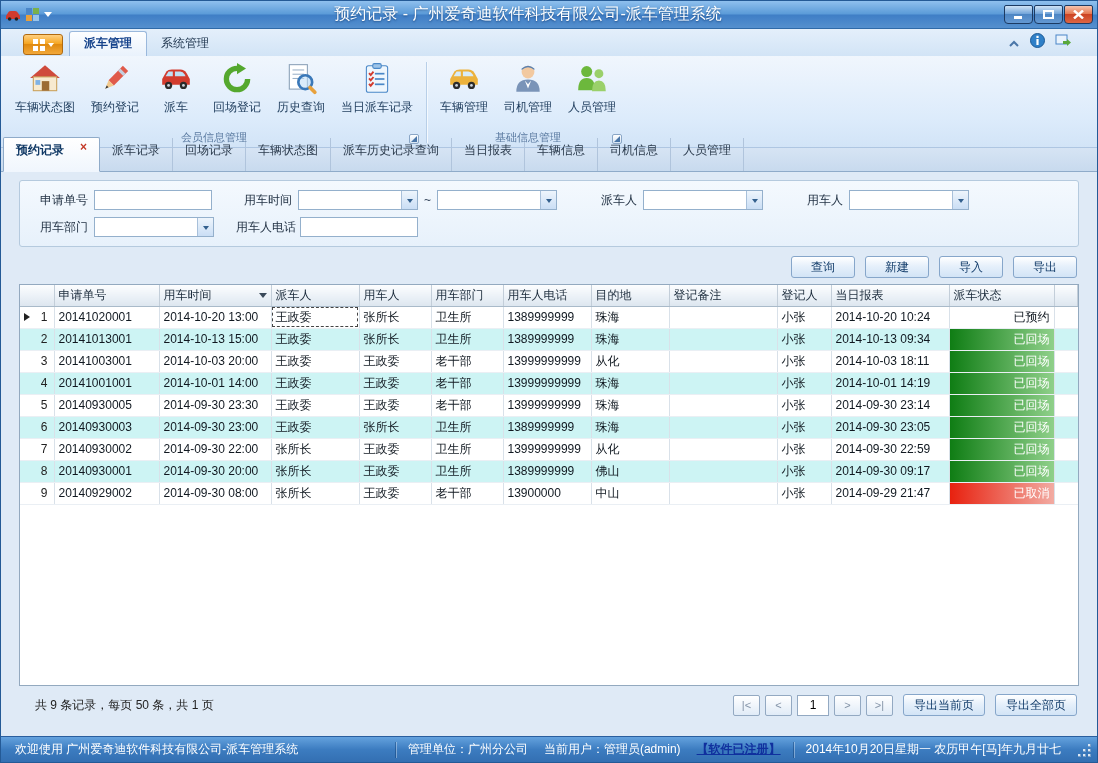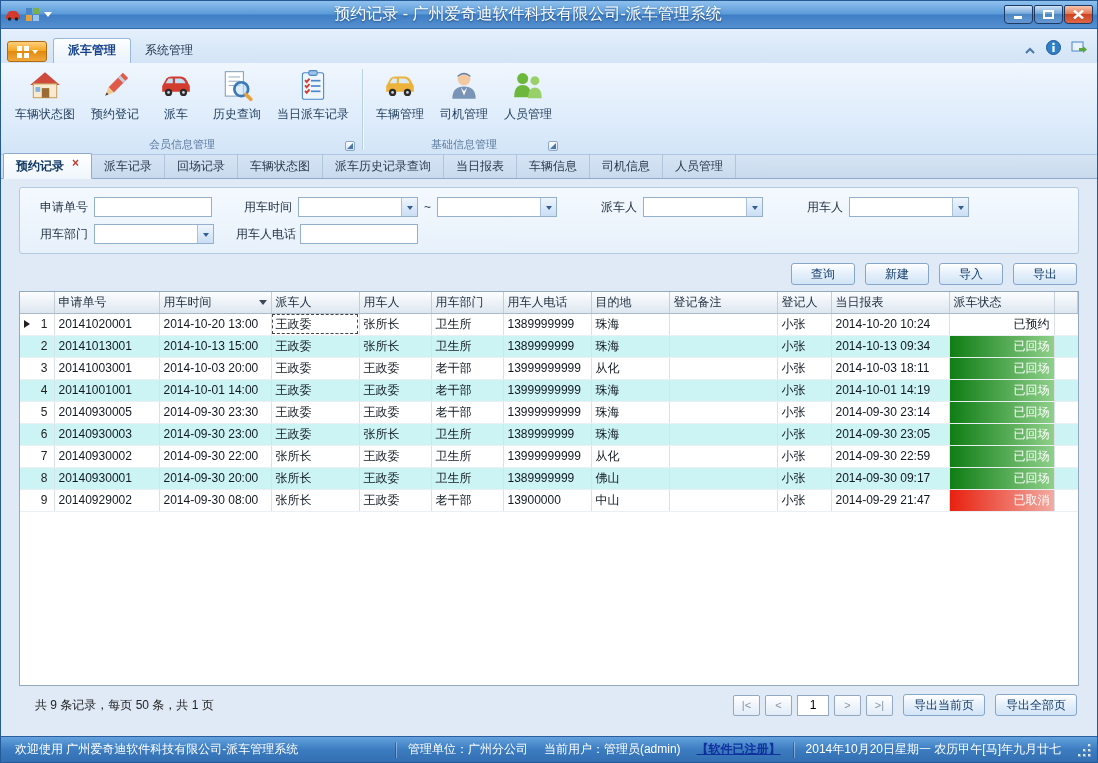--- a/index.html
+++ b/index.html
@@ -11,21 +11,21 @@
   .qat { display:flex; align-items:center; gap:4px; }
   .qat svg { display:block; }
   .qat-caret { width:0;height:0;border:4px solid transparent;border-top:5px solid #fff; margin-top:4px;}
   .title { flex:1; text-align:center; color:#fff; font-size:16px; text-shadow:0 1px 2px rgba(0,40,90,.6); }
   .winbtns { display:flex; gap:1px; }
   .wbtn { width:29px; height:19px; border:1px solid #1c3a62; border-radius:2px 2px 4px 4px; background:linear-gradient(#cfe3f6,#74a6da 45%,#4d86c4 50%,#6498d2); display:flex; align-items:center; justify-content:center; }
   .wbtn.close { background:linear-gradient(#f6c4ae,#e57a54 45%,#cc4424 50%,#dd6644); }
   .wbtn svg { display:block; }
 
   
-  .rtabrow { height:34px; background:linear-gradient(#e4effb,#d2e4f6); display:flex; align-items:flex-end; padding:0 6px; flex:0 0 auto; }
+  .rtabrow { height:27px; background:linear-gradient(#e4effb,#d2e4f6); display:flex; align-items:flex-end; padding:0 22px; flex:0 0 auto; }
   .appbtn { width:40px; height:21px; margin:0 6px 1px 0; border:1px solid #b06a10; border-radius:3px; background:linear-gradient(#ffd080,#f5a623 45%,#e08a10 50%,#f2a83a); display:flex; align-items:center; justify-content:center; gap:3px; }
   .appbtn .caret { width:0;height:0;border:3px solid transparent;border-top:4px solid #fff; margin-top:3px;}
   .rtab { padding:3px 14px 4px; font-size:12px; color:#20364f; cursor:default; }
   .rtab.active { background:linear-gradient(#fdfeff,#e9f2fc); border:1px solid #9ab8dc; border-bottom:none; border-radius:3px 3px 0 0; color:#15428b; font-weight:bold; }
   .rtab-spacer { flex:1; }
   .rtr-icons { display:flex; align-items:center; gap:10px; margin:0 4px 4px 0; }
 
   
   .ribbon { height:92px; background:linear-gradient(#f0f6fd,#dcebfb 70%,#d2e4f7); border-bottom:1px solid #aec6e2; display:flex; padding:2px 4px 0; flex:0 0 auto; }
   .rgroup { display:flex; flex-direction:column; position:relative; padding:0 2px; }
@@ -34,21 +34,21 @@
   .ricon svg { width:34px; height:34px; display:block; }
   .rlabel { font-size:12px; color:#1e3c5c; white-space:nowrap; }
   .rcap { height:17px; position:relative; text-align:center; font-size:11px; color:#5a7aa0; }
   .rcap-label { line-height:15px; }
   .launcher { position:absolute; right:2px; bottom:3px; width:10px; height:10px; border:1px solid #8aa6c6; border-radius:2px; background:linear-gradient(#fff,#d8e6f4); }
   .launcher::after { content:""; position:absolute; right:1px; bottom:1px; width:0; height:0; border:3px solid transparent; border-right:3px solid #4a76a8; border-bottom:3px solid #4a76a8; }
   .rsep { width:1px; background:#b8cfe8; margin:4px 3px; box-shadow:1px 0 0 #f4f9fe; }
 
   
   .doctabs { height:24px; background:linear-gradient(#d6e4f4,#c8daee); border-bottom:1px solid #8fabc9; display:flex; align-items:flex-end; padding:0 2px; flex:0 0 auto; }
-  .dtab { padding:4px 12px 3px; font-size:12px; color:#2a3a4c; border-right:1px solid #b0c4dc; display:flex; gap:8px; }
+  .dtab { padding:4px 12px 12px; font-size:12px; color:#2a3a4c; border-right:1px solid #b0c4dc; display:flex; gap:16px; }
   .dtab.active { background:linear-gradient(#ffffff,#f0f6fd); border:1px solid #8fabc9; border-bottom:1px solid #f0f6fd; border-radius:2px 2px 0 0; margin-bottom:-1px; font-weight:bold; color:#123a66; }
   .dtab-close { color:#c43a28; font-weight:bold; font-size:12px; line-height:10px; }
 
   
   .content { flex:1; display:flex; flex-direction:column; padding:8px 18px; min-height:0; }
 
   .filterbox { border:1px solid #b5cade; border-radius:3px; background:linear-gradient(#f4f9fe,#e7f1fb); padding:9px 10px; flex:0 0 auto; }
   .frow { display:flex; align-items:center; }
   .frow + .frow { margin-top:7px; }
   .flabel { width:64px; text-align:right; font-size:12px; color:#1e2e40; padding-right:6px; white-space:nowrap; }
@@ -209,20 +209,29 @@
                 <path d="M3 16 L7 9 Q8.5 7 12 7 L20 7 Q24 7 26 10.5 L29 16 L29 21.5 L3 21.5 Z" fill="#d23b2e"></path>
                 <path d="M9 9 L13 9 L13 13.5 L6.2 13.5 Z" fill="#bfe0f5"></path>
                 <path d="M15 9 L20 9 Q22.6 9 24 11.5 L25 13.5 L15 13.5 Z" fill="#bfe0f5"></path>
                 <circle cx="9" cy="22" r="3.4" fill="#2b2b2b"></circle>
                 <circle cx="23" cy="22" r="3.4" fill="#2b2b2b"></circle>
                 <circle cx="9" cy="22" r="1.3" fill="#cfd6dd"></circle>
                 <circle cx="23" cy="22" r="1.3" fill="#cfd6dd"></circle>
               </svg>
             </span>
             <span class="rlabel">派车</span>
+          </div>
+          <div class="rbtn">
+            <span class="ricon">
+              <svg viewBox="0 0 32 32">
+                <path d="M26 16 A10 10 0 1 1 16 6" fill="none" stroke="#54a82e" stroke-width="5"></path>
+                <polygon points="16,1 16,11.5 24.5,6.2" fill="#54a82e"></polygon>
+              </svg>
+            </span>
+            <span class="rlabel">回场登记</span>
           </div>
           <div class="rbtn">
             <span class="ricon">
               <svg viewBox="0 0 32 32">
                 <rect x="5" y="2.5" width="17" height="23" fill="#fff" stroke="#8aa0b8"></rect>
                 <line x1="8" y1="7.5" x2="19" y2="7.5" stroke="#9ab0c8"></line>
                 <line x1="8" y1="11.5" x2="19" y2="11.5" stroke="#9ab0c8"></line>
                 <line x1="8" y1="15.5" x2="19" y2="15.5" stroke="#9ab0c8"></line>
                 <circle cx="20" cy="19" r="6.5" fill="rgba(190,220,245,.55)" stroke="#3a78b8" stroke-width="2.5"></circle>
                 <line x1="24.5" y1="24" x2="29" y2="28.5" stroke="#e8a13c" stroke-width="3.5" stroke-linecap="round"></line>

